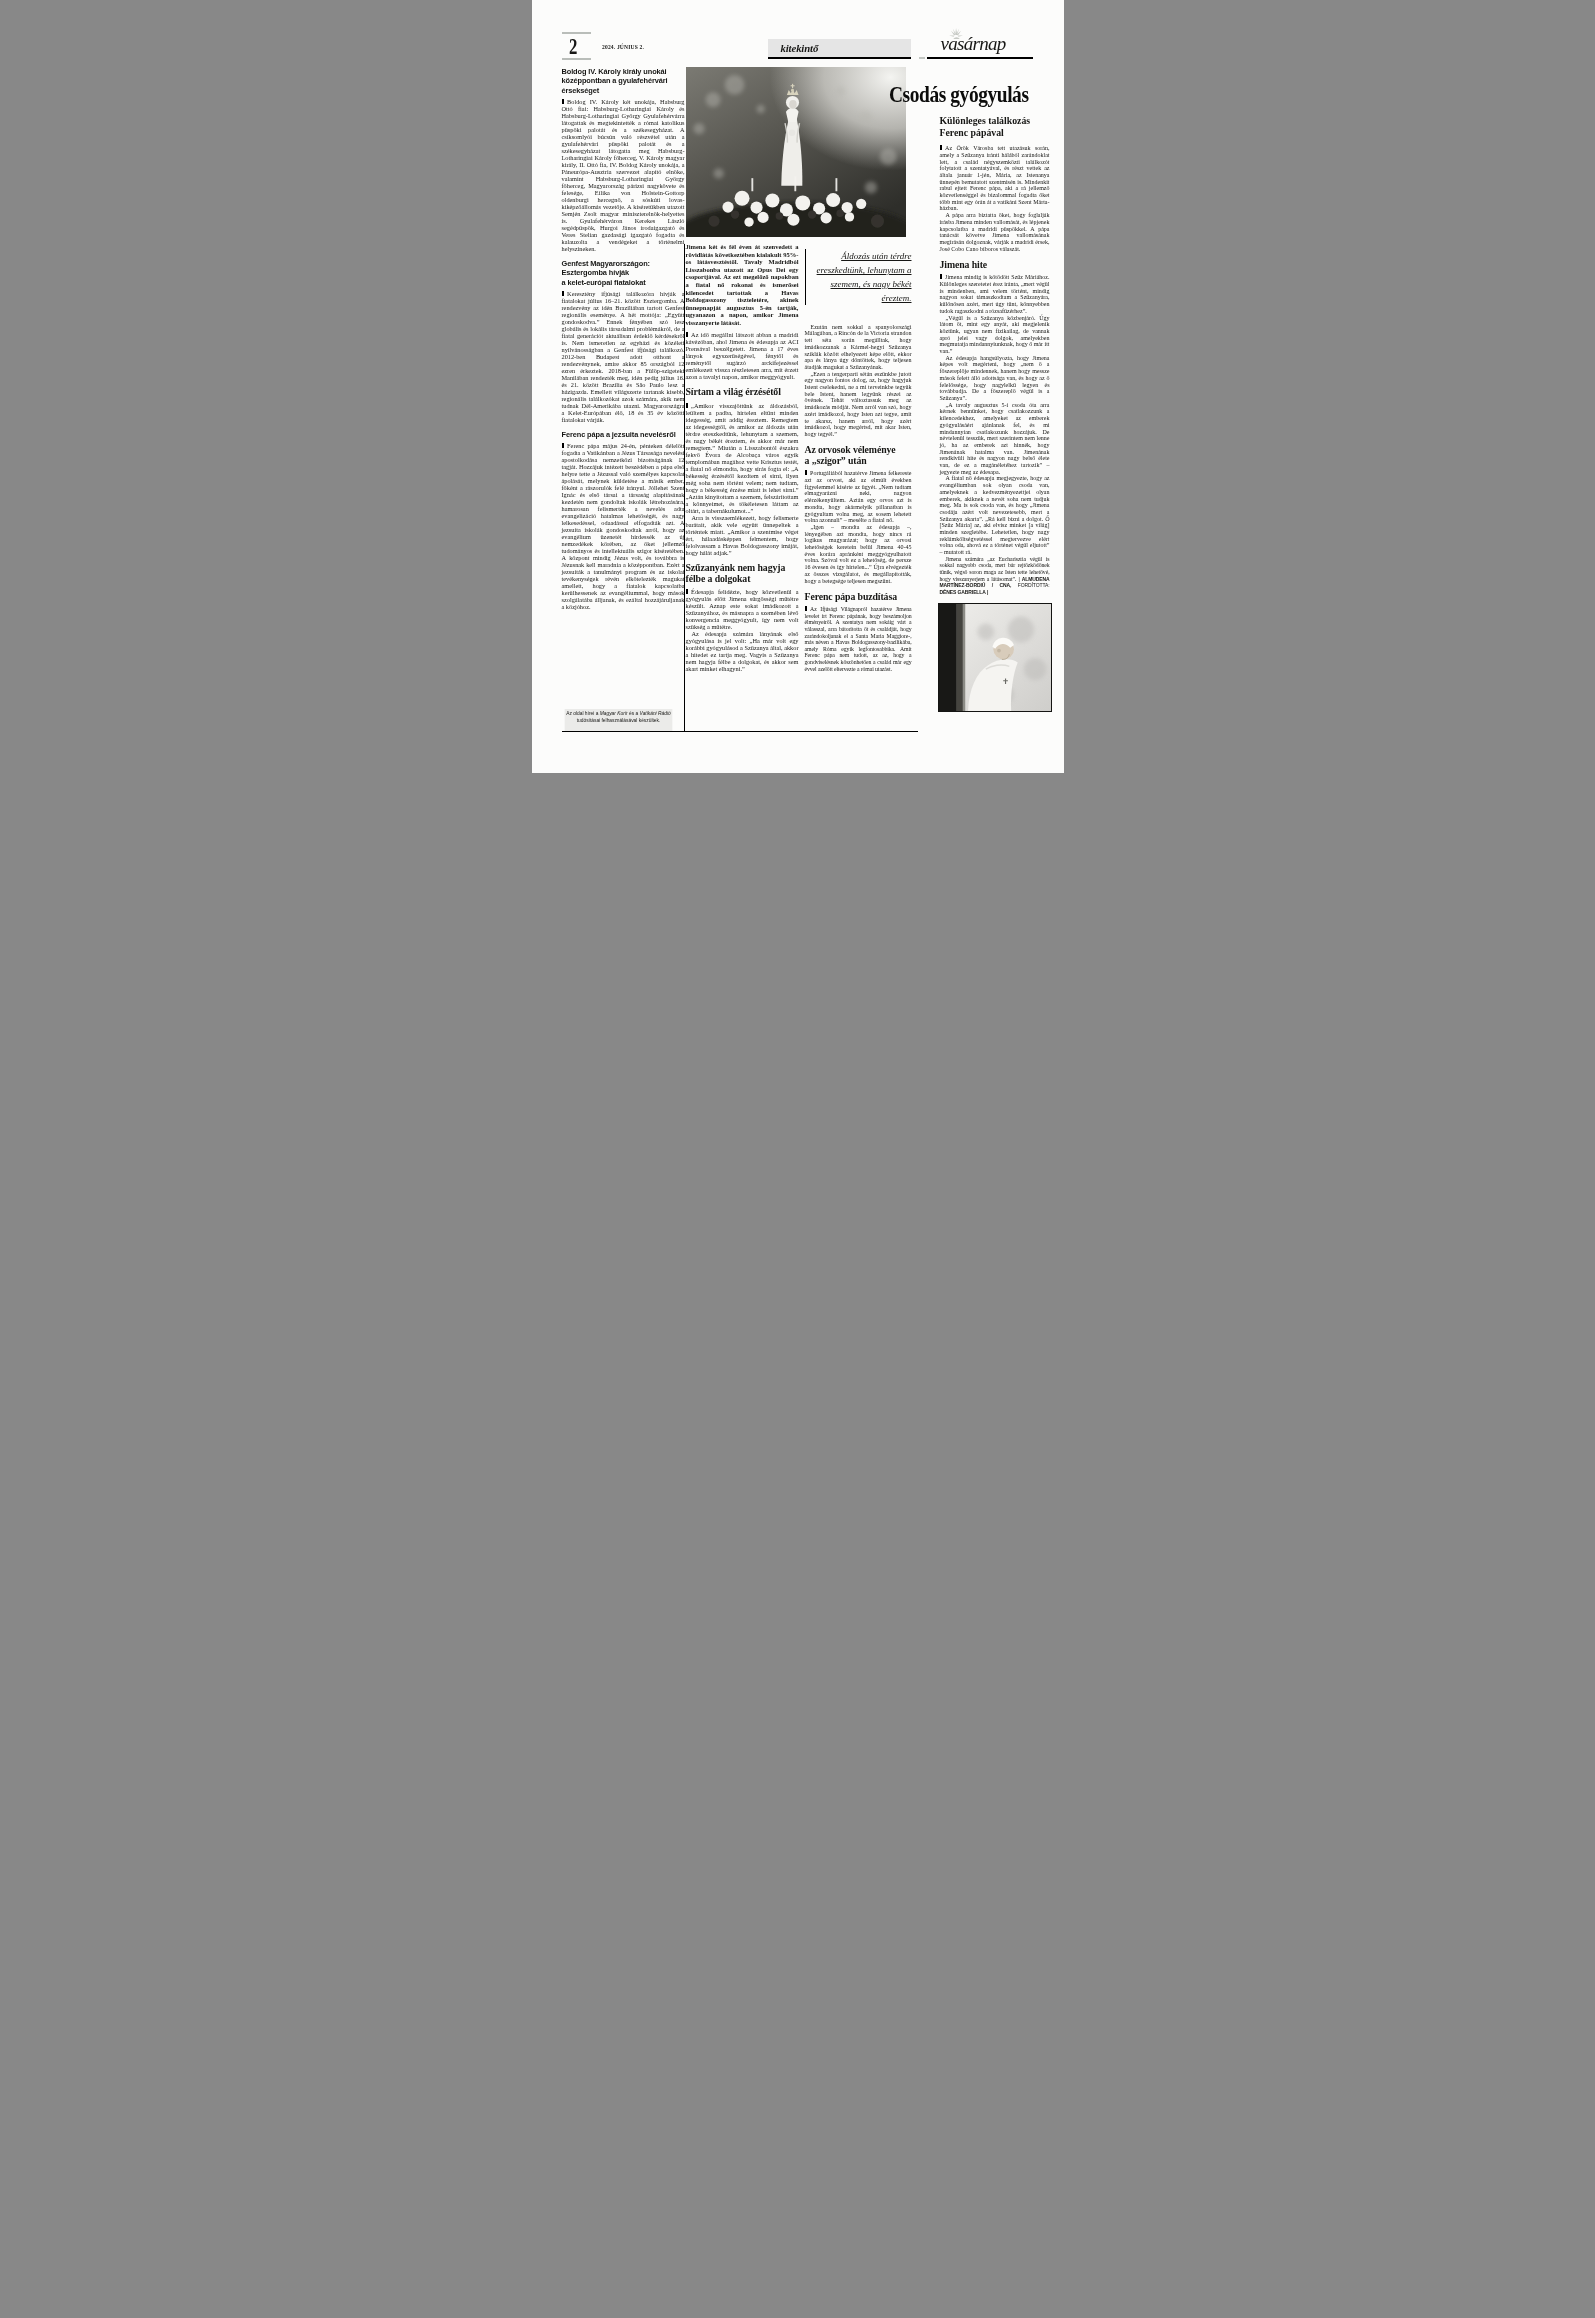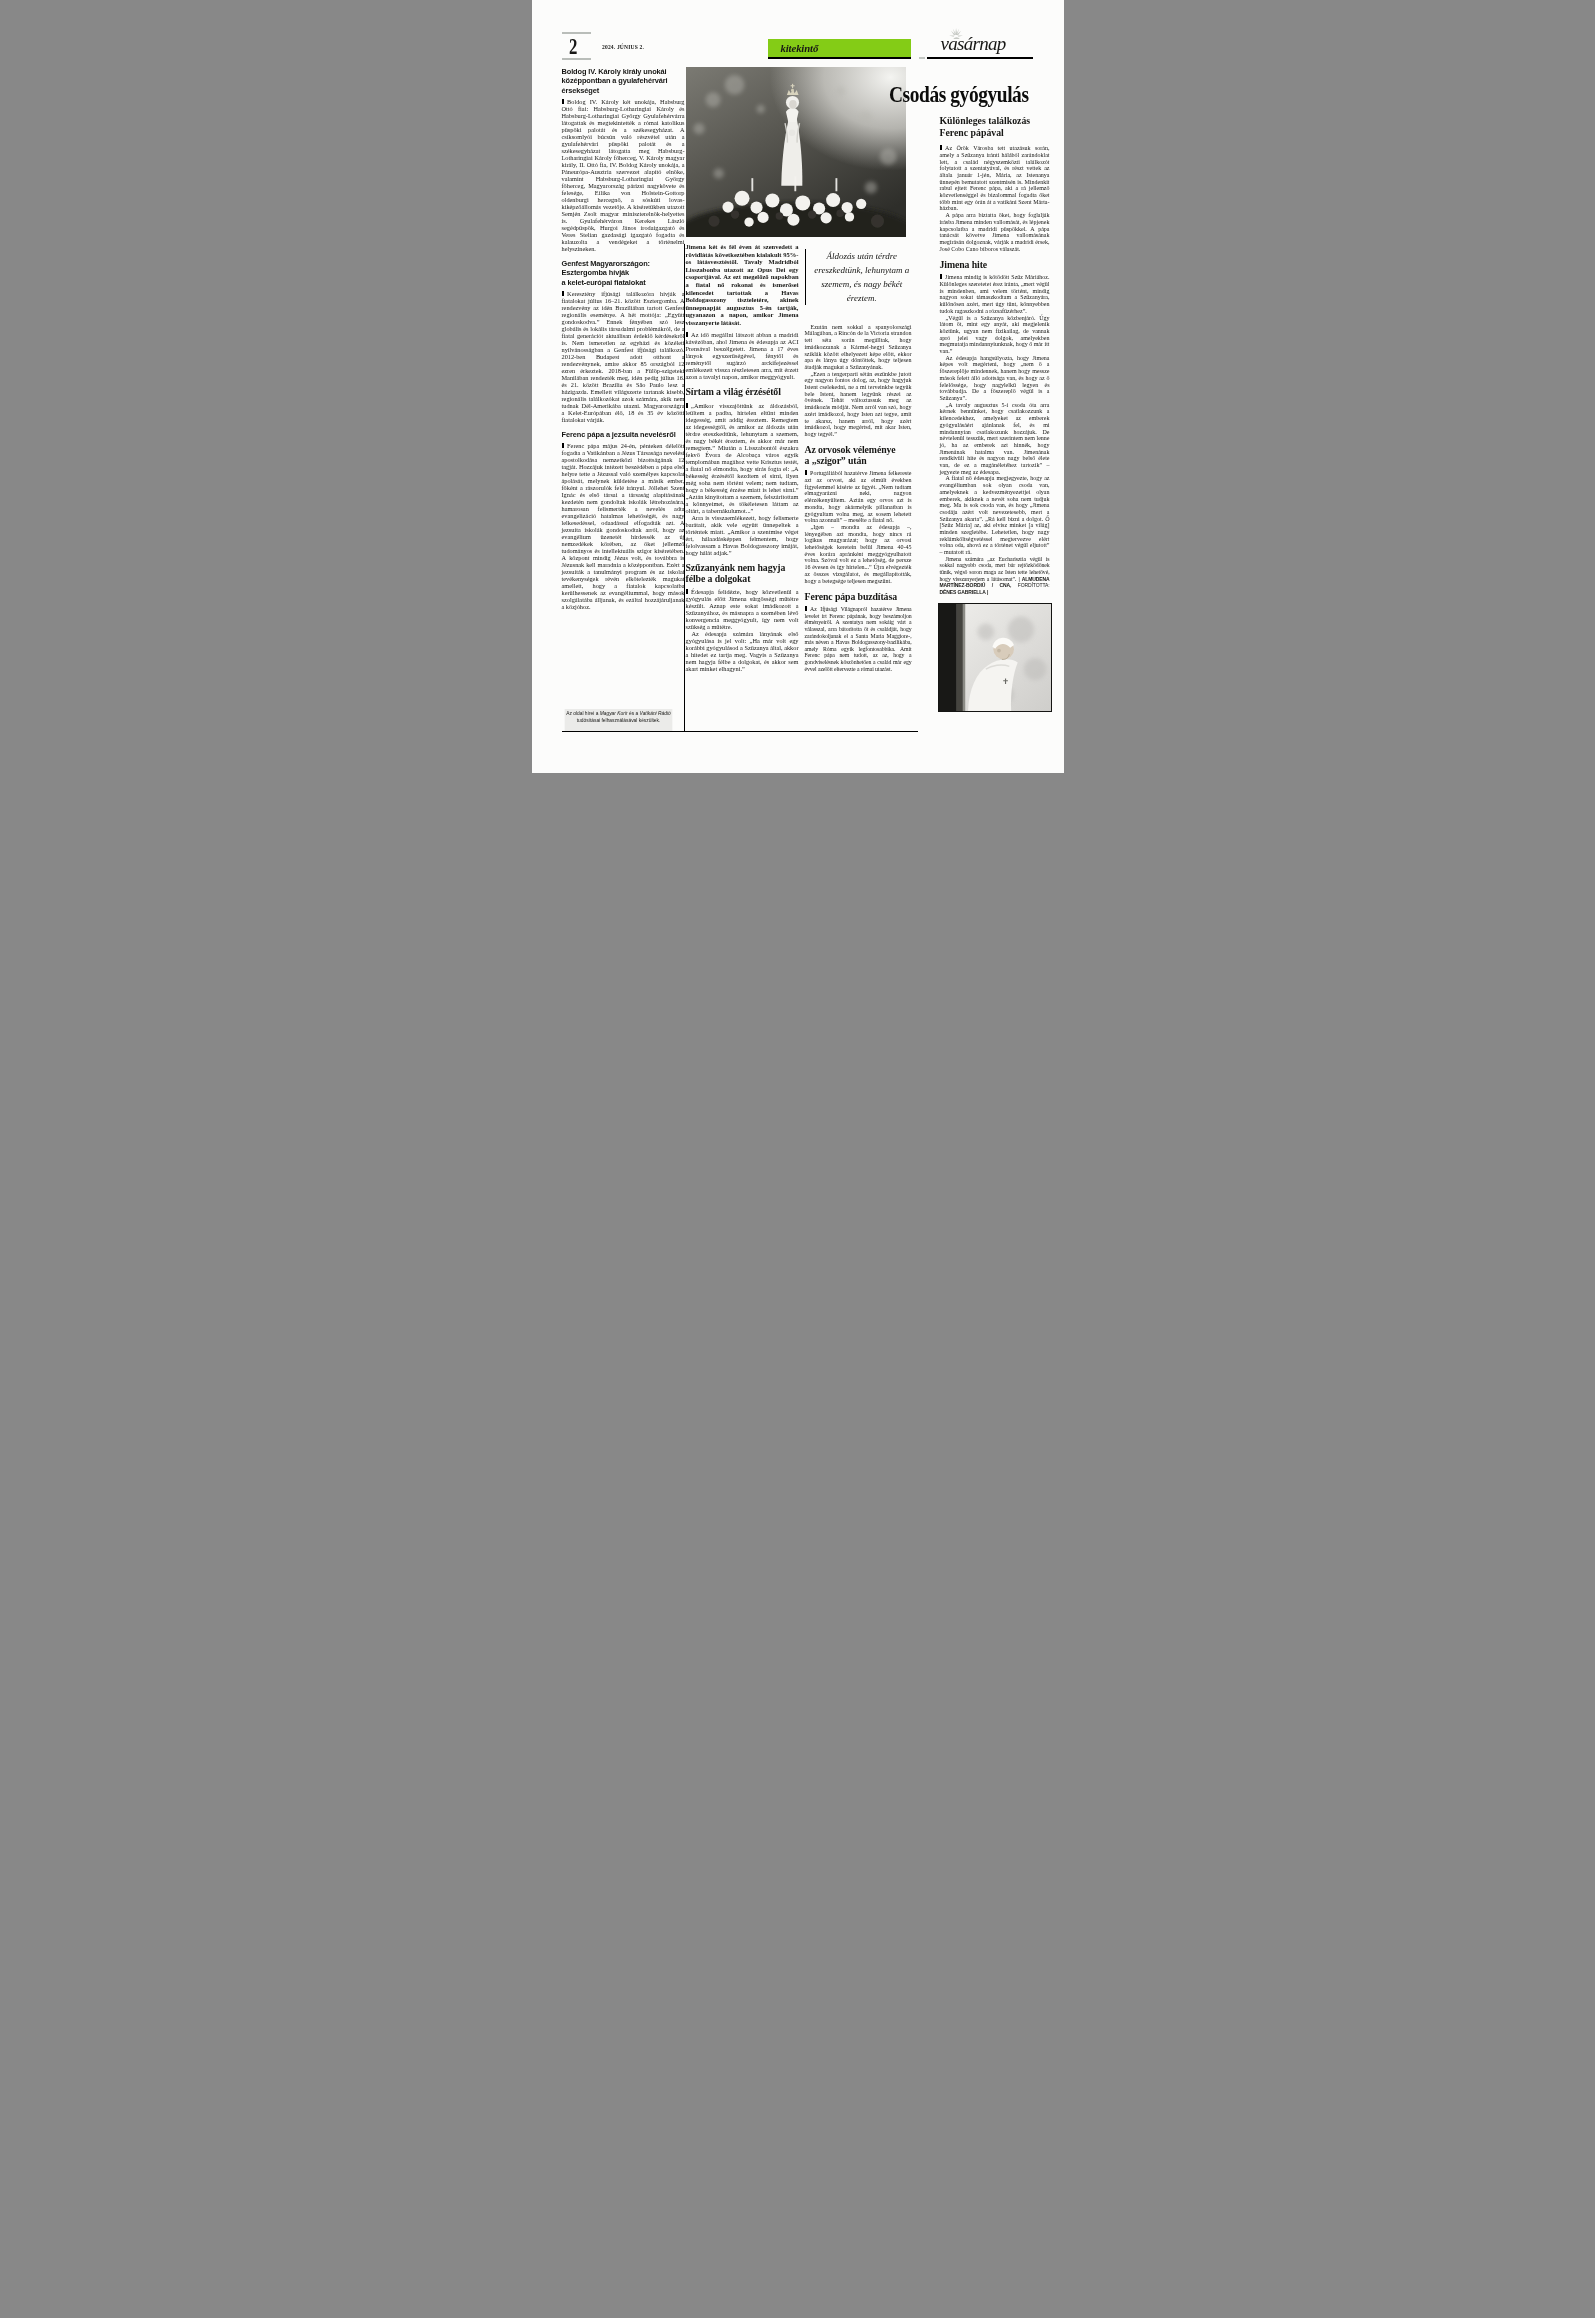--- a/index.html
+++ b/index.html
@@ -6,21 +6,21 @@
   .page{position:relative;width:532px;height:773px;margin:0 auto;background:#fcfcfb;
         font-family:"Liberation Serif",serif;color:#171715;overflow:hidden;}
   
   .hbar{position:absolute;background:#b9bdb9;}
   .bar-top{left:30px;top:32px;width:29px;height:2.3px;}
   .bar-bot{left:30px;top:58px;width:29px;height:2.3px;}
   .pagenum{position:absolute;left:37px;top:34px;font-size:24px;font-weight:bold;line-height:1;
            transform:scaleX(.70);transform-origin:left top;}
   .date{position:absolute;left:70px;top:43px;font-size:6.3px;font-weight:bold;letter-spacing:0.2px;
         transform:scaleX(.88);transform-origin:left top;}
-  .kicker-band{position:absolute;left:236px;top:39px;width:143px;height:18px;background:#84cc16;
+  .kicker-band{position:absolute;left:236px;top:39px;width:143px;height:18px;background:#e5e5e5;
                display:flex;align-items:center;padding-left:13px;box-sizing:border-box;}
   .kicker{font-size:10.7px;font-weight:bold;font-style:italic;letter-spacing:-0.1px;}
   .kicker-rule{position:absolute;left:236px;top:57px;width:143px;height:1.9px;background:#000;}
   .masthead{position:absolute;left:409px;top:33px;width:92px;
             font-size:19px;font-style:italic;letter-spacing:-0.7px;line-height:1.2;}
   .sun{position:absolute;left:417px;top:28px;}
   .m-dash{position:absolute;left:387px;top:57px;width:6px;height:1.9px;background:#c2c6c2;}
   .m-rule{position:absolute;left:395px;top:57px;width:106px;height:1.9px;background:#000;}
   
   .col{position:absolute;text-align:justify;hyphens:auto;}
@@ -32,21 +32,21 @@
   .c3 p,.c4 p{margin:0;font-size:6px;line-height:6.7px;}
   p.ind{text-indent:6px;}
   .pmark{display:inline-block;width:2.3px;height:5.1px;background:#000;margin-right:3.3px;}
   .art-title{font-family:"Liberation Sans",sans-serif;font-weight:bold;font-size:7.4px;line-height:9.4px;
              text-align:left;margin:7px 0 2.8px;white-space:pre-line;letter-spacing:-0.1px;}
   .art-title:first-child{margin-top:0;}
   .sec-head{font-weight:bold;font-size:9.8px;line-height:10.7px;margin:7.5px 0 3.7px;text-align:left;
             white-space:pre-line;letter-spacing:-0.1px;}
   .caption{font-weight:bold;font-size:6.5px !important;line-height:7.6px !important;margin-bottom:4.2px !important;}
   .quote{border-left:1.6px solid #000;padding-left:6.5px;font-style:italic;font-size:9px;
-         line-height:14px;text-align:center;margin-bottom:18.7px;}
+         line-height:14px;text-align:right;margin-bottom:18.7px;text-decoration:underline;}
   .tight{font-size:5.8px !important;line-height:6.6px !important;letter-spacing:-0.1px;}
   .subhead{font-weight:bold;font-size:9.8px;line-height:12px;margin:0 0 6px;text-align:left;white-space:pre-line;}
   .headline{position:absolute;left:357px;top:83px;font-size:23.4px;font-weight:bold;line-height:1;
             letter-spacing:-0.5px;transform:scaleX(.83);transform-origin:left top;white-space:nowrap;color:#0c0c0b;}
   .credit{font-family:"Liberation Sans",sans-serif;font-size:5px;letter-spacing:-0.1px;}
   .credit b{font-weight:bold;}
   
   .photo-mary{position:absolute;left:154px;top:67px;width:220px;height:170px;}
   .photo-pope{width:112px;height:107px;border:0.5px solid #15151している3;border:0.5px solid #151513;margin:7.5px 0 0 -1.9px;}
   .colrule{position:absolute;left:152px;top:244px;width:0.7px;height:487px;background:#000;}

